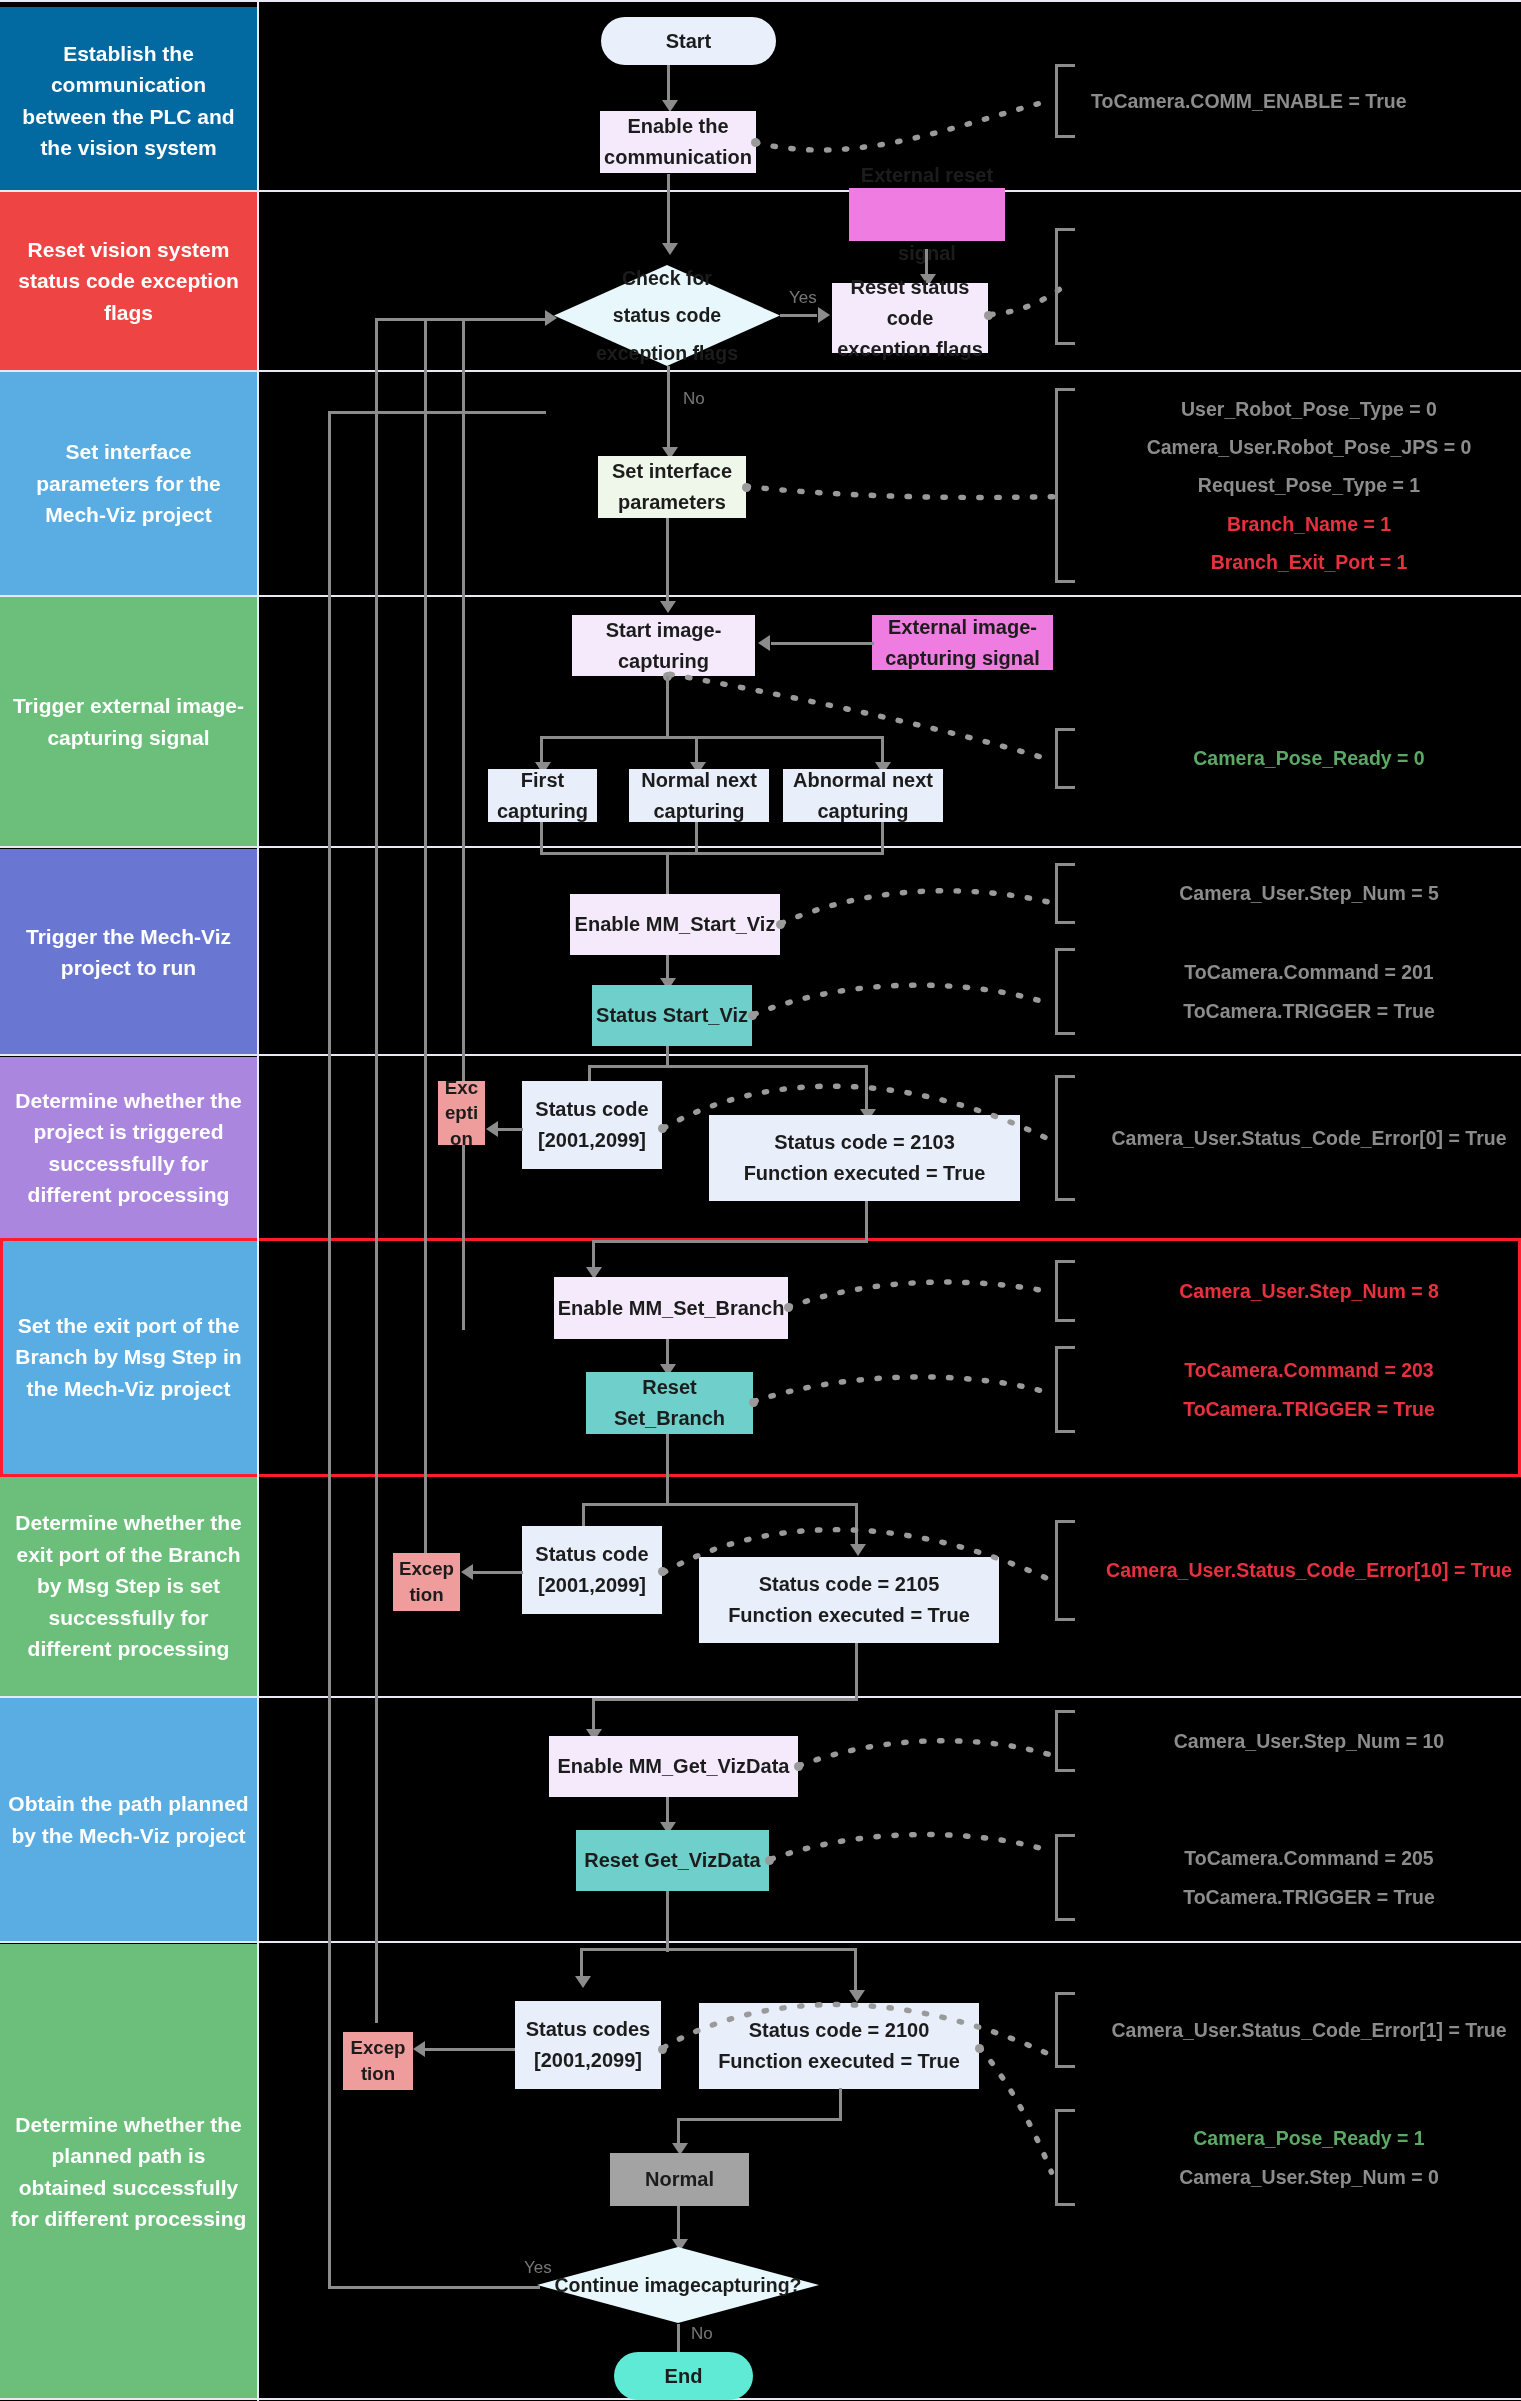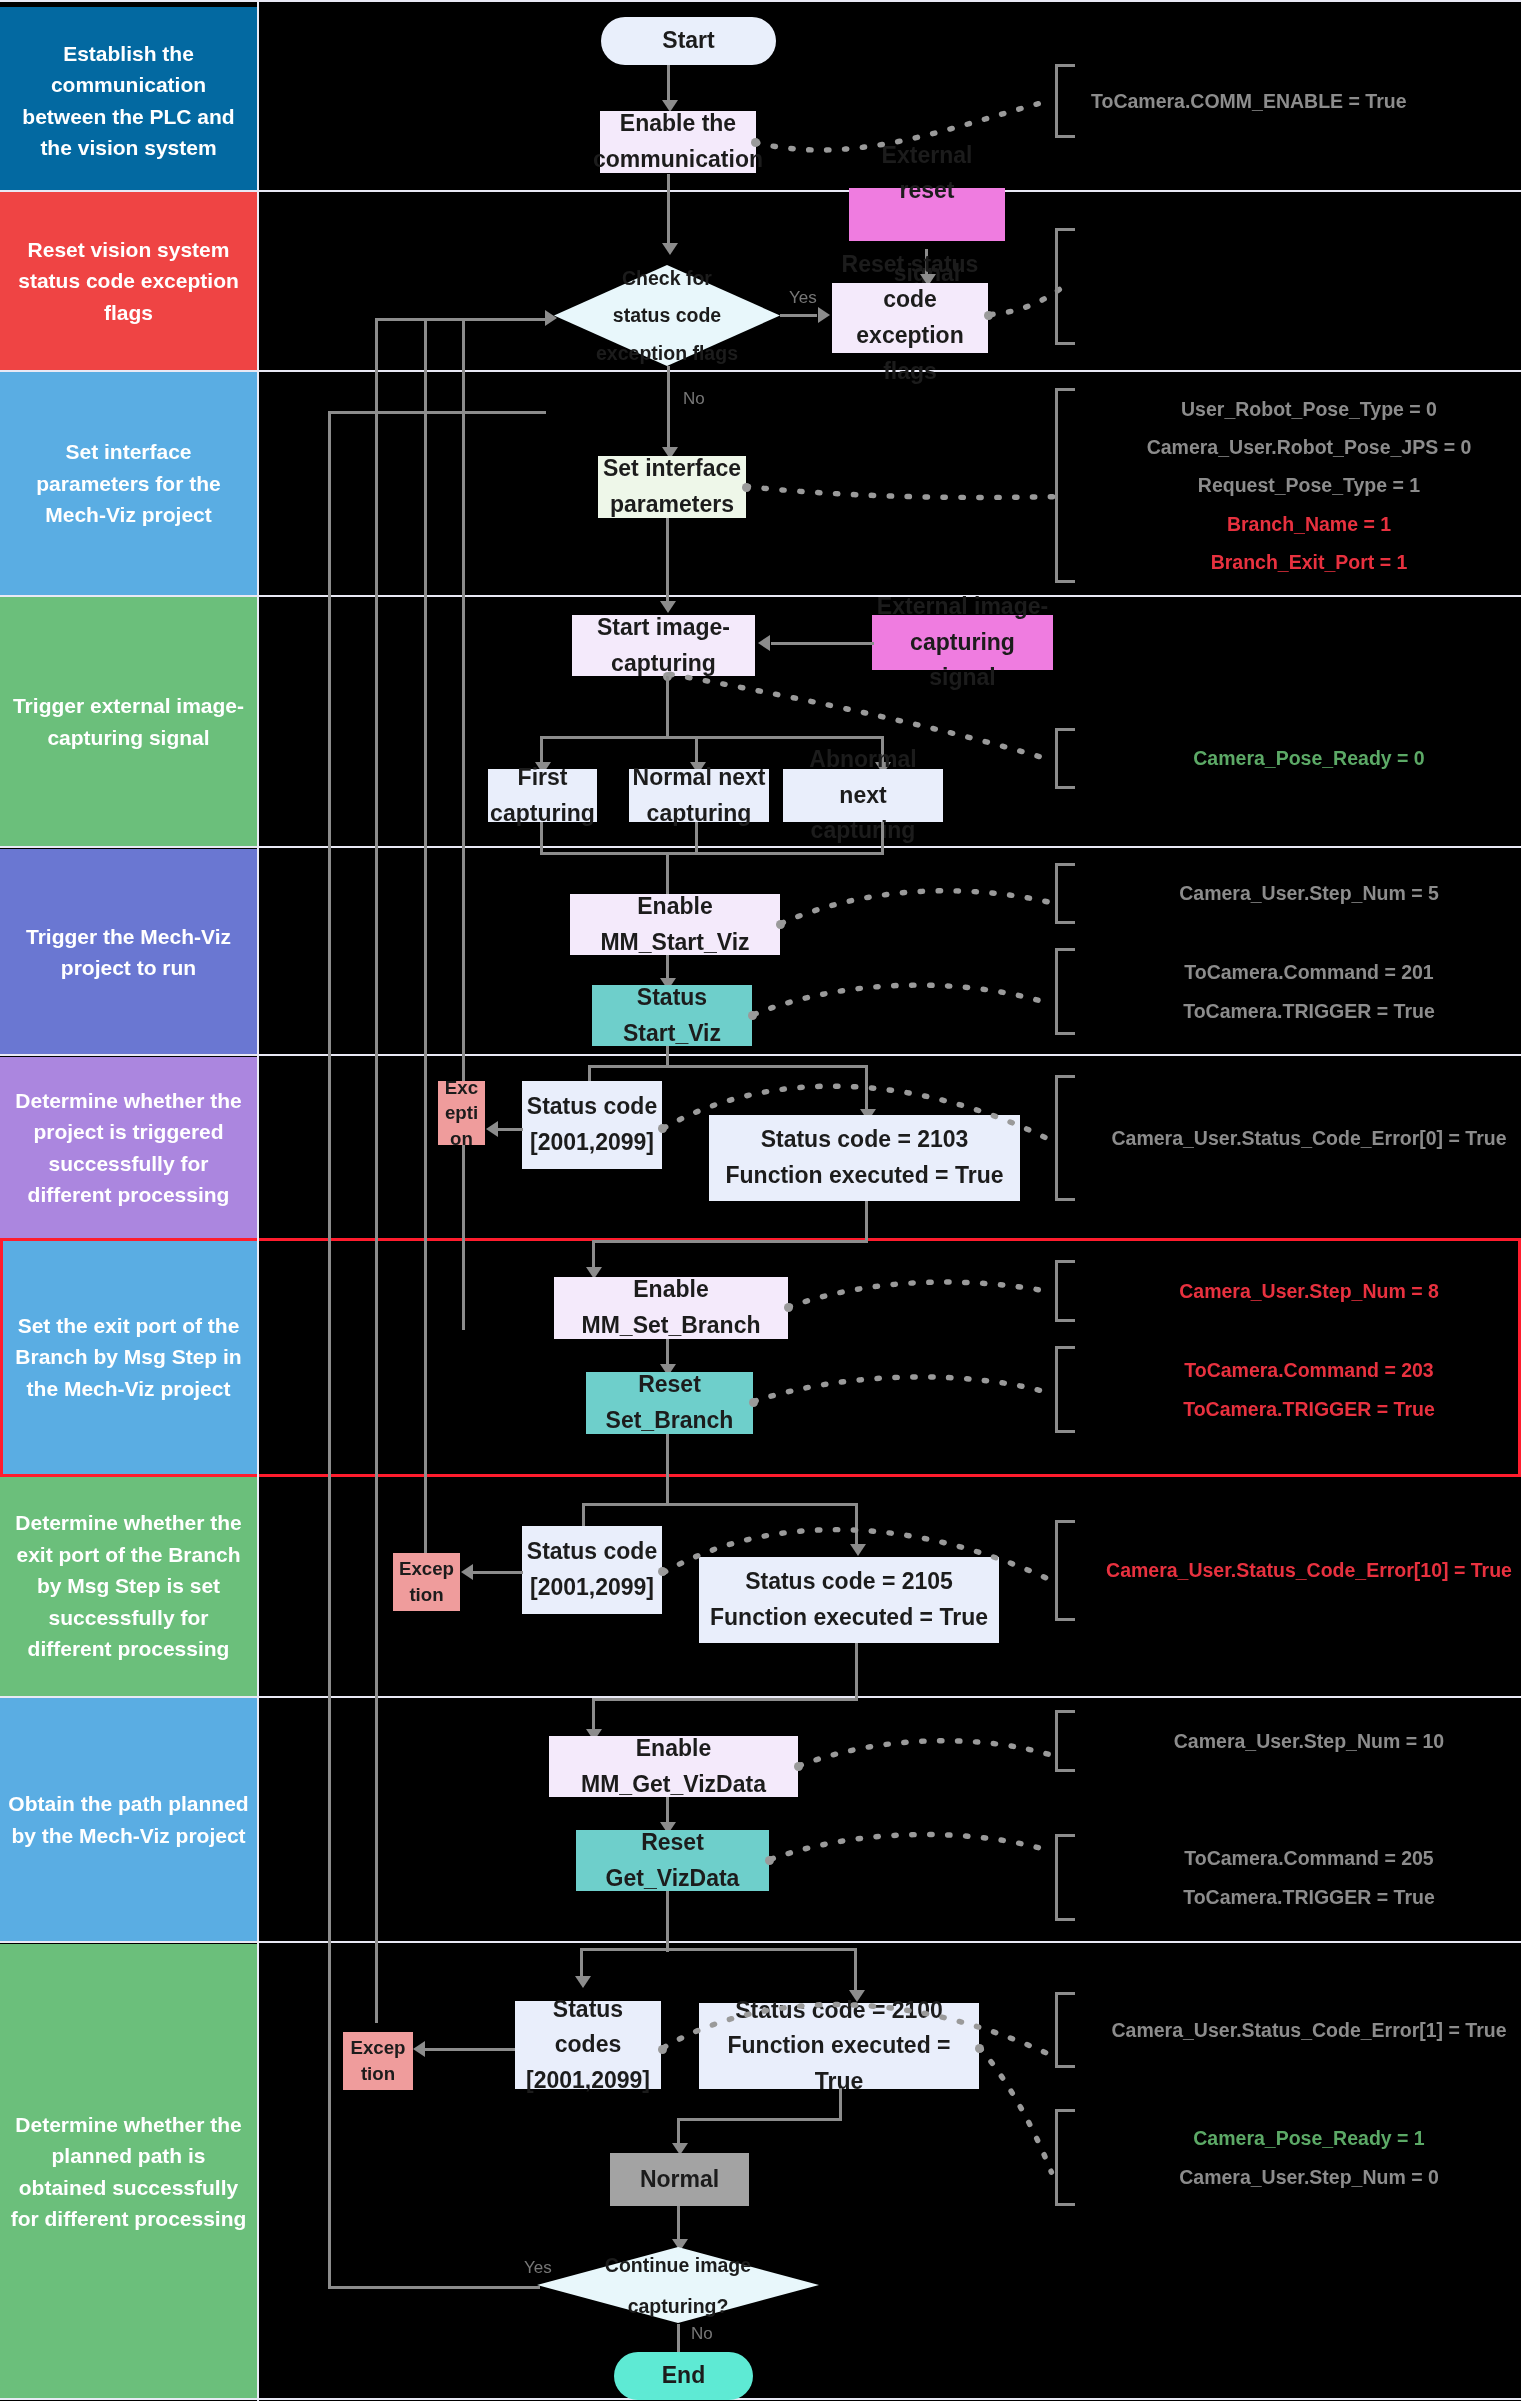--- a/index.html
+++ b/index.html
@@ -9,21 +9,21 @@
   
   .band{position:absolute;left:0;width:257px;display:flex;align-items:center;justify-content:center;
         text-align:center;color:#fff;font-weight:bold;font-size:21px;line-height:1.5;box-sizing:border-box;padding:3.1px 6.2px;}
   .band span{display:block;}
   .bandsep{position:absolute;left:0;width:1522px;height:2.3px;background:#e9e9f5;}
   .bandsep.red{background:#ff1c2d;height:3.1px;}
   .vline-col{position:absolute;top:0;width:2.3px;background:#e9e9f5;height:2401px;}
 
   
   .node{position:absolute;box-sizing:border-box;display:flex;align-items:center;justify-content:center;
-        text-align:center;font-weight:bold;color:#1c1c1c;line-height:1.55;padding:1.6px 3.1px;font-size:23px;}
+        text-align:center;font-weight:bold;color:#1c1c1c;line-height:1.55;padding:1.6px 3.1px;font-size:20px;}
   .n-lav{background:#f4eafb;}
   .n-blue{background:#e9eefb;}
   .n-teal{background:#6ecfcb;}
   .n-green{background:#a3a3a3;}
   .n-pink{background:#ef7ce0;}
   .n-red{background:#ef9c9c;}
   .n-term{background:#e9effb;border-radius:30px;}
   .n-end{background:#5eead4;border-radius:30px;}
   .diamond-shape{position:absolute;background:#e8f7fb;
      clip-path:polygon(50% 0%,100% 50%,50% 100%,0% 50%);}
@@ -340,21 +340,21 @@
   <div class="arrowdown" style="left:672px;top:2143px;"></div>
 
   <div class="node n-green" style="left:610px;top:2153px;width:139px;height:53px;">
     <span>Normal</span>
     </div>
 
   <div class="ln vl" style="left:677px;top:2206px;height:37px;"></div>
   <div class="arrowdown" style="left:672px;top:2239px;"></div>
 
   <div class="diamond-shape" style="left:537px;top:2247px;width:282px;height:76px;"></div>
-  <div class="diamond-label" style="left:537px;top:2239px;width:282px;height:93px;flex-direction:column;line-height:2.1;">
+  <div class="diamond-label" style="left:537px;top:2239px;width:282px;height:93px;flex-direction:row;line-height:2.1;">
     <span>Continue image</span>
     <span>capturing?</span>
     </div>
   <div class="elabel" style="left:524px;top:2258px;">Yes</div>
 
   <div class="ln vl" style="left:677px;top:2324px;height:34px;"></div>
   <div class="elabel" style="left:691px;top:2324px;">No</div>
   <div class="arrowdown" style="left:672px;top:2353px;"></div>
 
   <div class="node n-end" style="left:614px;top:2352px;width:139px;height:48px;">

